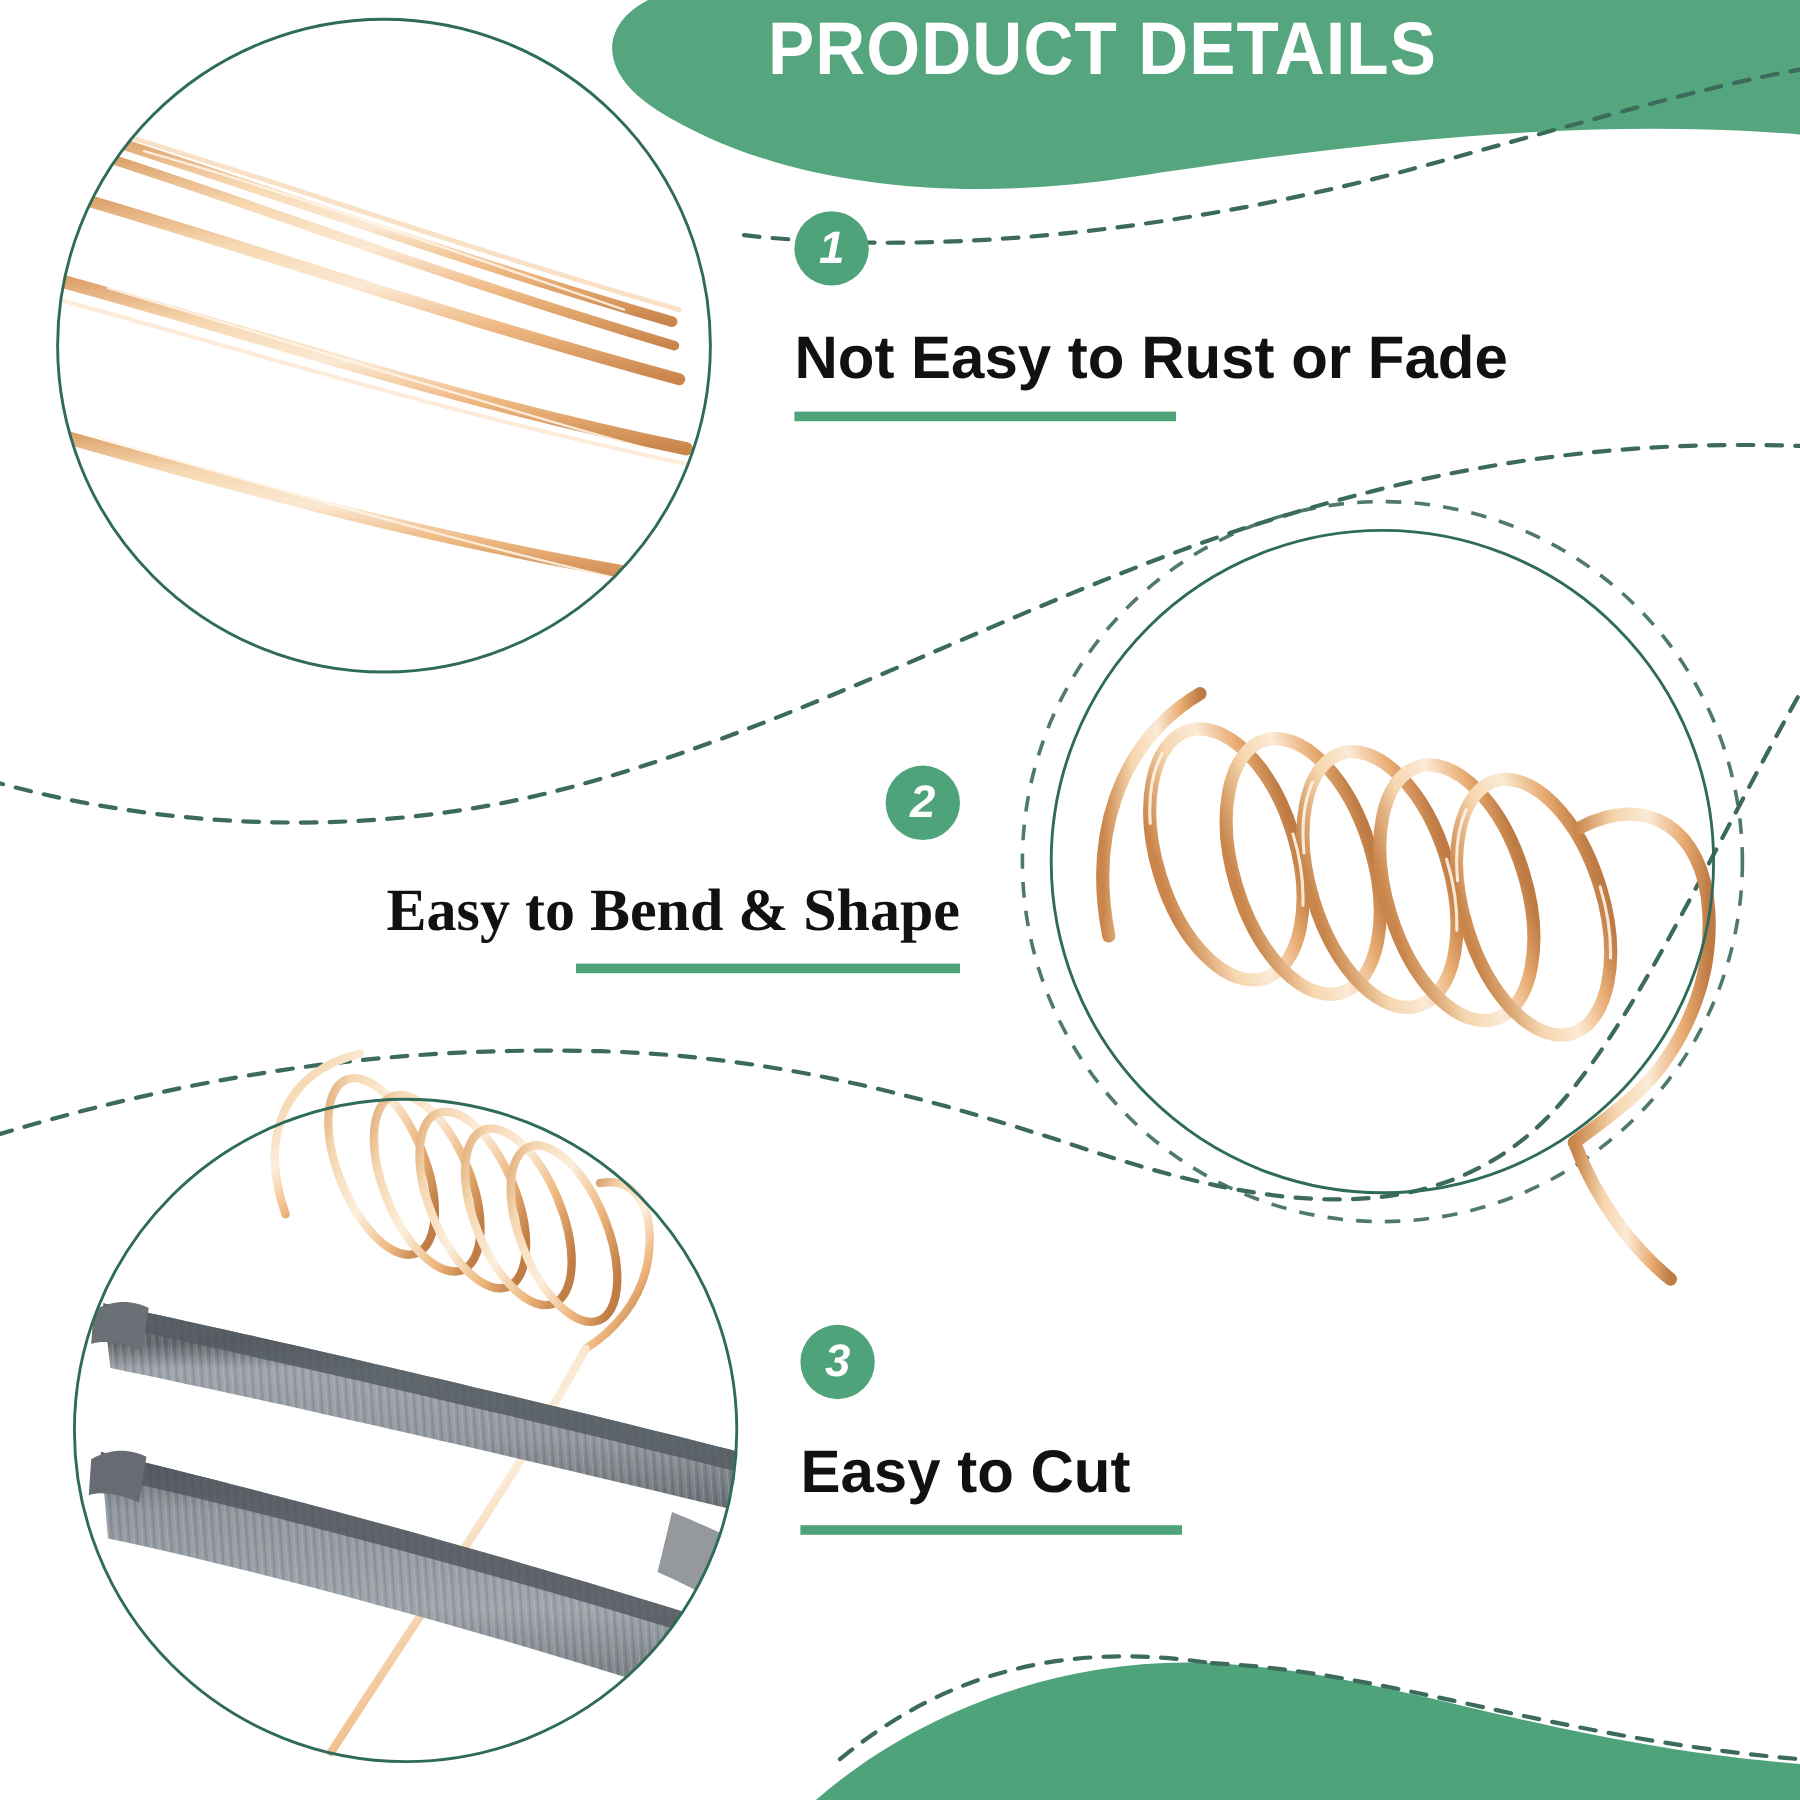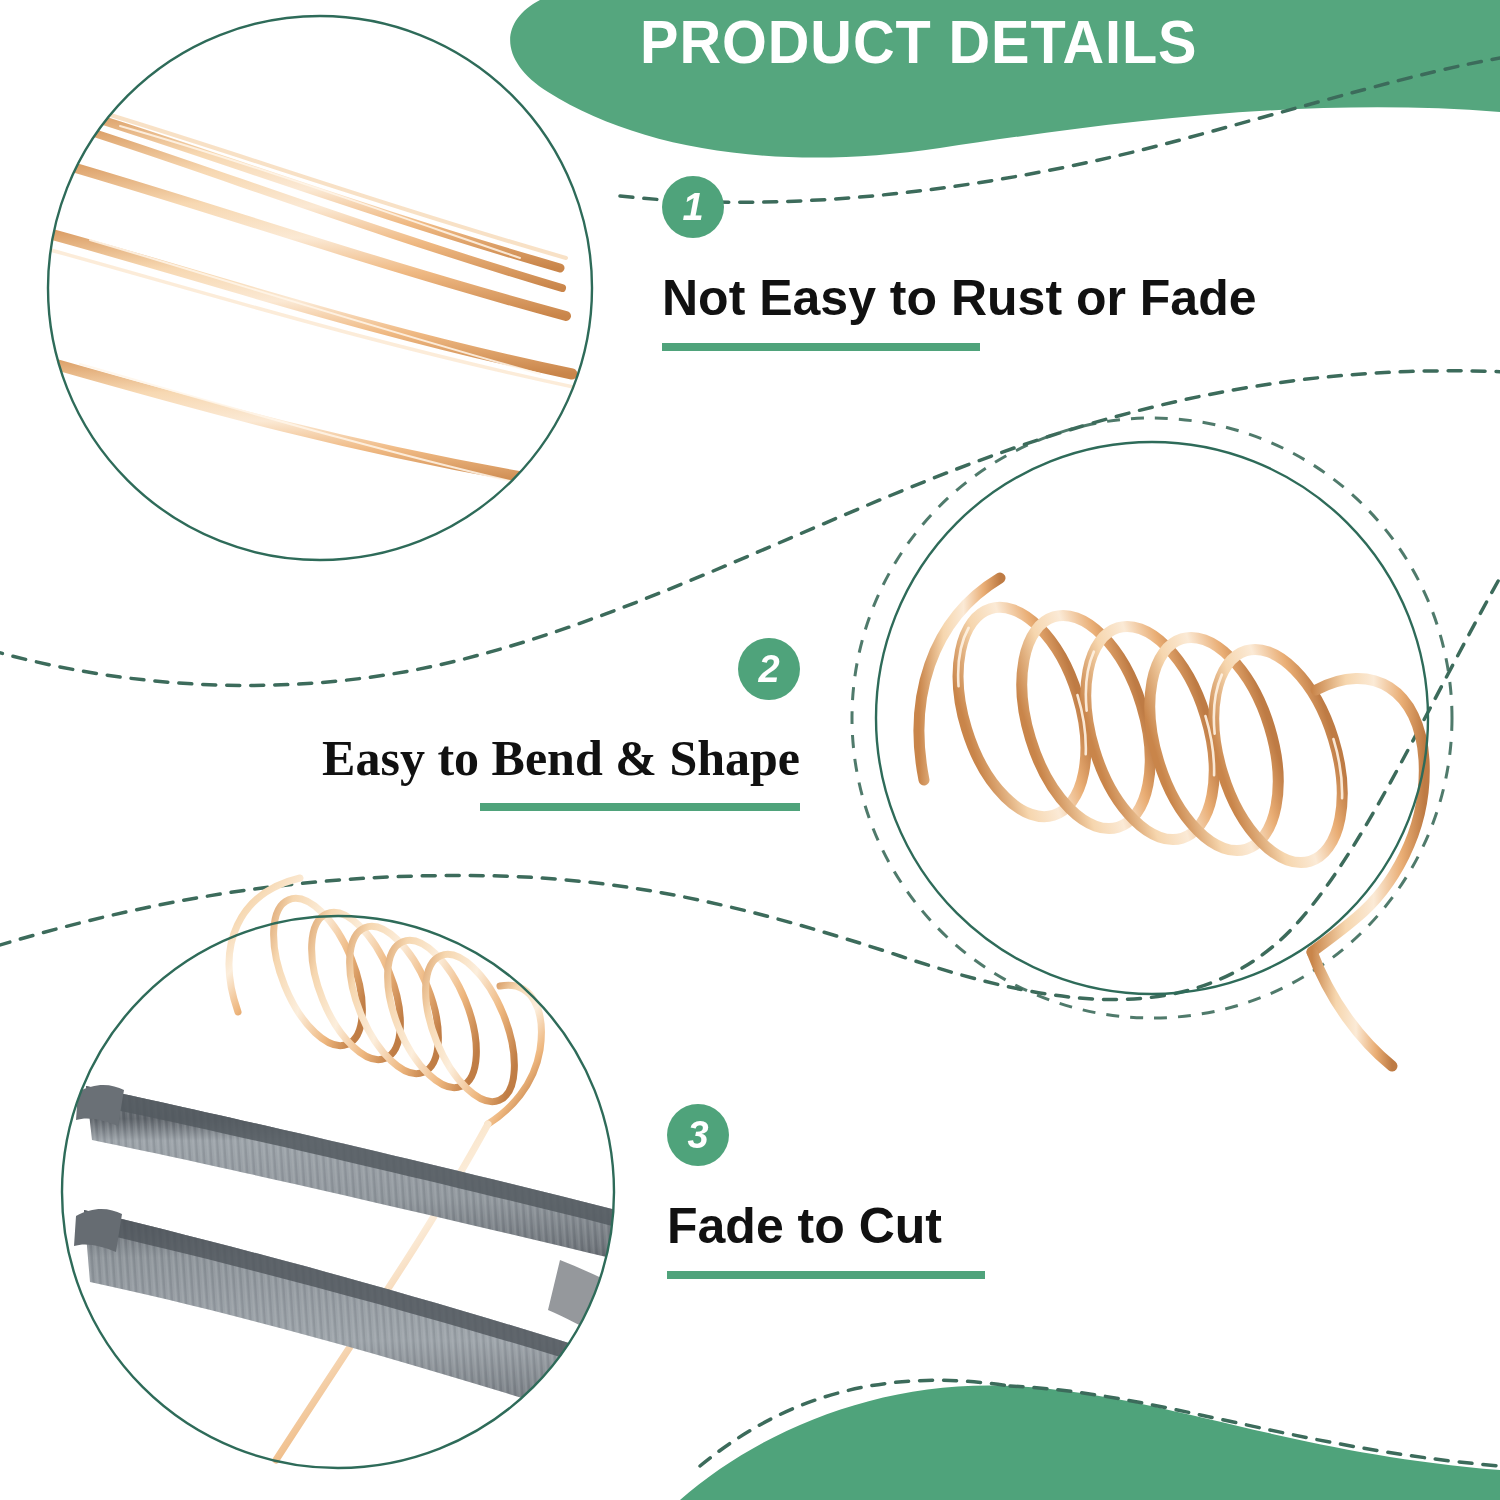--- a/index.html
+++ b/index.html
@@ -262,18 +262,18 @@
     </div>
 
     <div class="step" id="step2">
       <div class="badge">2</div>
       <div class="step-title">Easy to Bend &amp; Shape</div>
       <div class="rule"></div>
     </div>
 
     <div class="step" id="step3">
       <div class="badge">3</div>
-      <div class="step-title">Fade to Cut</div>
+      <div class="step-title">Easy to Cut</div>
       <div class="rule"></div>
     </div>
 
   </div>
 </div>
 
 </body></html>

